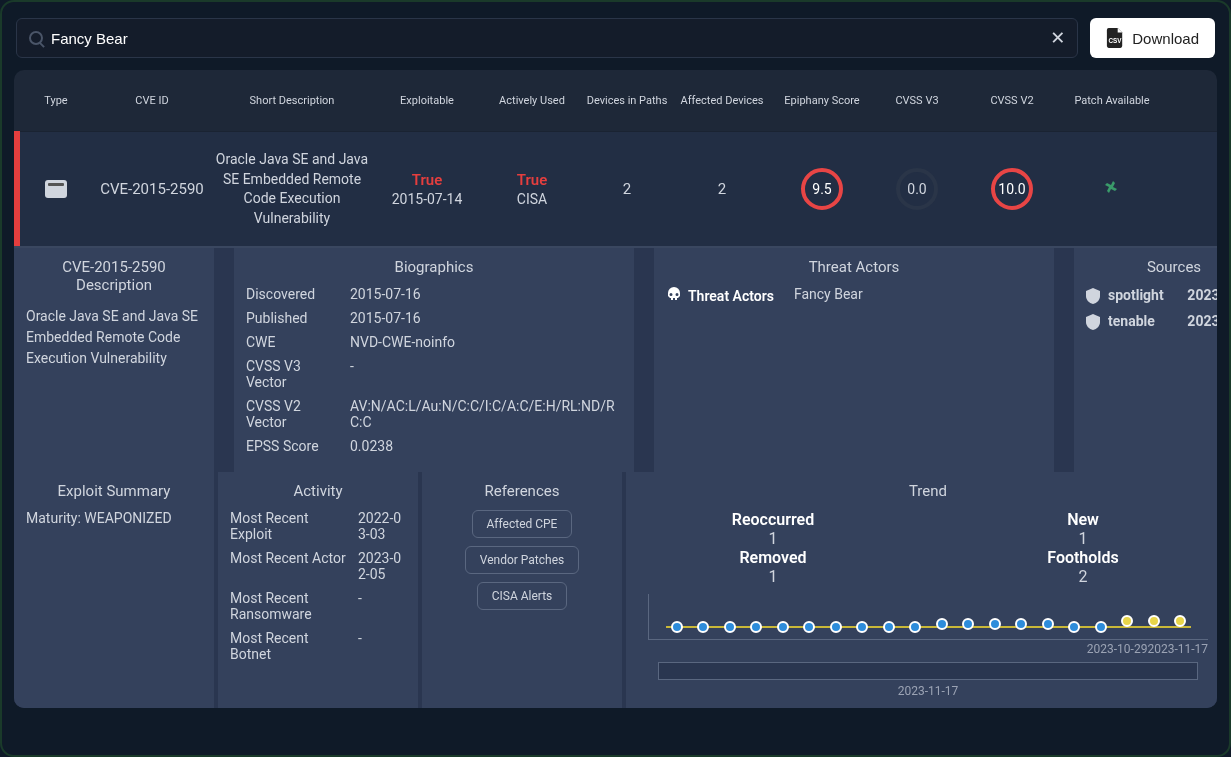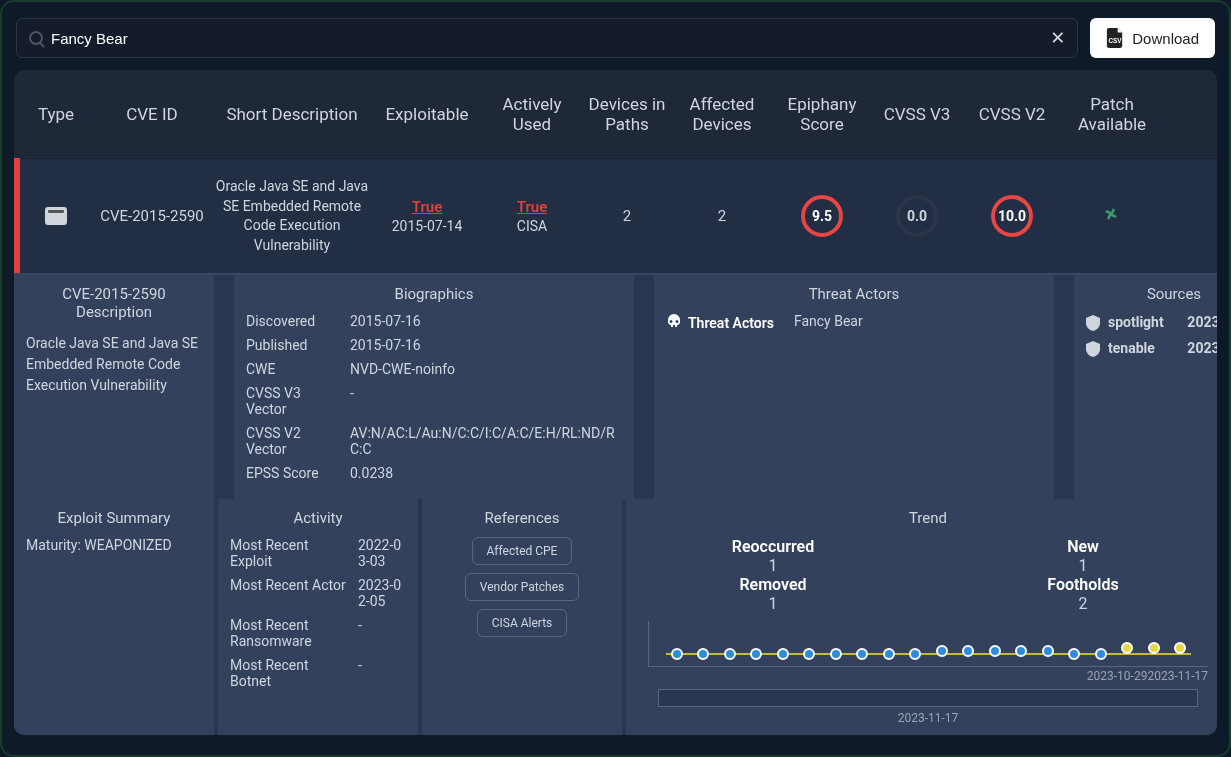--- a/index.html
+++ b/index.html
@@ -82,51 +82,51 @@
     overflow: hidden;
   }
   .thead, .trow {
     display:grid;
     grid-template-columns: 72px 120px 160px 110px 100px 90px 100px 100px 90px 100px 100px;
     align-items:center;
     text-align:center;
   }
   .thead {
     padding: 24px 6px 24px 6px;
-    font-size: 17px;
+    font-size: 11px;
     color: var(--text);
   }
   .thead > div { padding: 0 4px; }
   .sel-strip {
     width:6px; background: var(--red);
     position:absolute; left:0; top:0; bottom:0;
   }
   .row-wrap {
     position:relative;
     background: #222e44;
   }
   .trow {
     padding: 18px 6px 18px 6px;
     border-top: 1px solid #1a2332;
     font-size: 15px;
   }
   .trow .desc { font-size:14px; line-height:1.4; color: var(--text); }
-  .true-red { color: var(--red); font-weight:600;text-decoration:underline; }
+  .true-red { color: var(--red); font-weight:600; }
   .sub { color: var(--text); font-weight:400; font-size:14px; display:block; margin-top:2px; }
   .type-icon {
     width:22px; height:18px; background:#d0d5de; border-radius:3px; margin:auto;
     position:relative;
   }
   .type-icon::before {
     content:''; position:absolute; left:3px; right:3px; top:3px; height:3px; background:#555; border-radius:1px;
   }
   .ring {
     width:42px; height:42px; border-radius:50%; margin:auto;
     display:flex; align-items:center; justify-content:center;
-    font-size:14px; font-weight:700;
+    font-size:14px; font-weight:400;
   }
   .ring-red { border: 4px solid var(--red-ring); color:#fff; }
   .ring-dark { border: 4px solid var(--dark-ring); color: var(--text); }
   .patch-icon {
     color: var(--green); font-size:18px;
     display:flex; justify-content:center;
   }
 
   
   .detail-grid {

